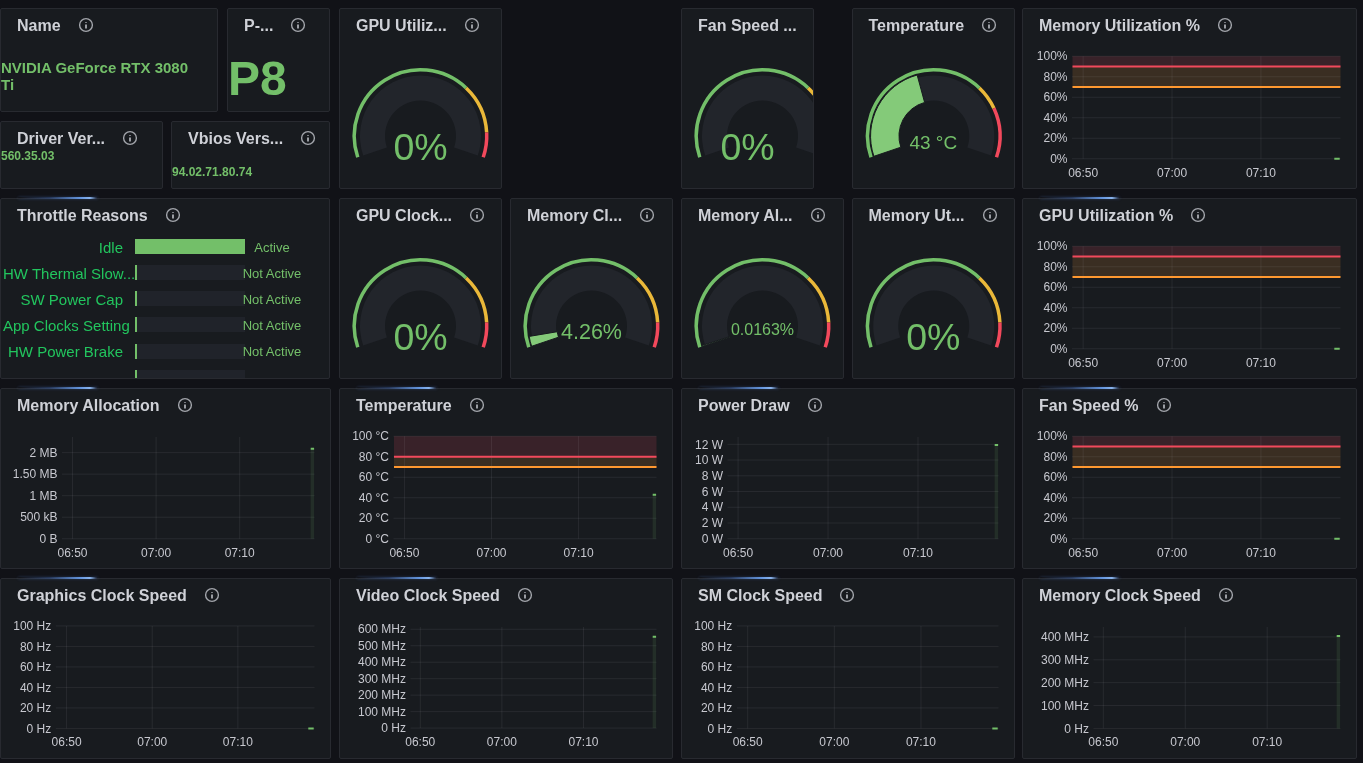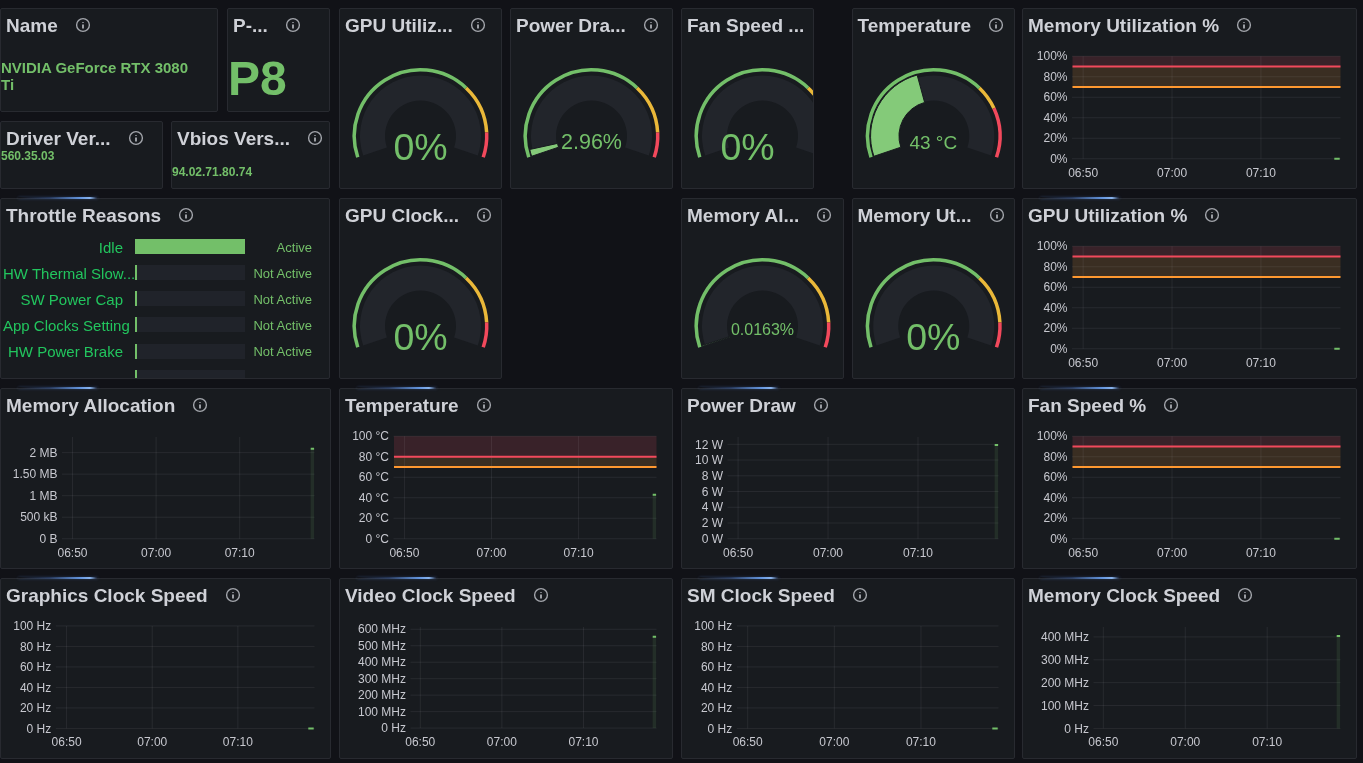--- a/index.html
+++ b/index.html
@@ -1,28 +1,28 @@
 <!DOCTYPE html>
 <html><head><meta charset="utf-8"><style>
 html,body{margin:0;padding:0;background:#111217;}
 #wrap{position:relative;width:1363px;height:763px;background:#111217;overflow:hidden;
   font-family:"Liberation Sans",sans-serif;}
 .panel{position:absolute;background:#181b1f;border:1px solid #282a30;border-radius:2px;
   box-sizing:border-box;overflow:hidden;}
-.ptitle{position:absolute;left:5px;top:8px;height:18px;display:flex;align-items:center;
-  font-size:19px;font-weight:700;color:#cfd1d7;white-space:nowrap;letter-spacing:0;}
+.ptitle{position:absolute;left:16px;top:8px;height:18px;display:flex;align-items:center;
+  font-size:16px;font-weight:700;color:#cfd1d7;white-space:nowrap;letter-spacing:0;}
 .ptitle .ticon{margin-left:17px;align-self:flex-start;margin-top:0.5px;}
 .statval{position:absolute;left:0;right:0;text-align:left;color:#73bf69;font-weight:700;}
 .gsvg{position:absolute;left:-1px;top:-1px;}
 .gval{position:absolute;left:0;right:0;text-align:center;color:#73bf69;font-weight:500;}
 .csvg{position:absolute;left:-1px;top:-1px;}
 .ax{font-family:"Liberation Sans",sans-serif;font-size:12px;fill:#c7c8cf;}
 .tlab{position:absolute;right:206px;width:120px;height:15px;line-height:15px;text-align:right;
   font-size:15px;color:#22c55e;white-space:nowrap;}
-.tval{position:absolute;right:17px;width:80px;height:15px;line-height:15px;text-align:right;
+.tval{position:absolute;right:17px;width:80px;height:15px;line-height:15px;text-align:center;
   font-size:13px;font-weight:500;color:#73bf69;white-space:nowrap;}
 .tbar{position:absolute;left:134px;width:110px;height:15px;overflow:hidden;}
 .tbaredge{position:absolute;left:0;top:0;width:2px;height:15px;background:#73bf69;}
 .streak{position:absolute;width:80px;height:2px;border-radius:2px;z-index:5;
   background:linear-gradient(90deg,rgba(70,110,190,0) 0%,rgba(64,104,180,.40) 40%,#6495de 78%,#8ab4ee 90%,rgba(90,130,200,.3) 97%,rgba(90,130,200,0) 100%);
   box-shadow:0 0 3px rgba(90,140,230,.30);}
 </style></head>
 <body>
 <div id="wrap">
 <div class="panel" style="left:0px;top:7.5px;width:218px;height:104px">
@@ -89,40 +89,20 @@
         </svg>
       </div>
       <svg class="gsvg" width="163" height="179" viewBox="0 0 163 179">
         <path d="M 18.77 149.3 A 66.25 66.25 0 0 1 127.1 79.94" stroke="#73bf69" stroke-width="3.5" fill="none"></path>
         <path d="M 127.1 79.94 A 66.25 66.25 0 0 1 147.66 124.53" stroke="#eab839" stroke-width="3.5" fill="none"></path>
         <path d="M 147.66 124.53 A 66.25 66.25 0 0 1 144.23 149.3" stroke="#f2495c" stroke-width="3.5" fill="none"></path>
         <path d="M 24.21 147.45 A 60.5 60.5 0 1 1 138.79 147.45 L 115.12 139.41 A 35.5 35.5 0 1 0 47.88 139.41 Z" fill="#22252b"></path>
       </svg>
       <div class="gval" style="font-size:37.5px;top:118.9px;height:41px;line-height:41px">0%</div>
     </div>
-    <div class="panel" style="left:510px;top:7.5px;width:163px;height:181px">
-      <div class="ptitle">
-        <span>Power Dra...</span>
-        <svg class="ticon" width="16" height="16" viewBox="0 0 16 16">
-          <g stroke="#a2a5ab" fill="none">
-            <circle cx="8" cy="8" r="6.4" stroke-width="1.4"></circle>
-            <line x1="8" y1="5" x2="8" y2="5.8" stroke-width="1.9"></line>
-            <line x1="8" y1="7.4" x2="8" y2="11.4" stroke-width="1.9"></line>
-          </g>
-        </svg>
-      </div>
-      <svg class="gsvg" width="163" height="179" viewBox="0 0 163 179">
-        <path d="M 18.77 149.3 A 66.25 66.25 0 0 1 127.1 79.94" stroke="#73bf69" stroke-width="3.5" fill="none"></path>
-        <path d="M 127.1 79.94 A 66.25 66.25 0 0 1 147.66 124.53" stroke="#eab839" stroke-width="3.5" fill="none"></path>
-        <path d="M 147.66 124.53 A 66.25 66.25 0 0 1 144.23 149.3" stroke="#f2495c" stroke-width="3.5" fill="none"></path>
-        <path d="M 24.21 147.45 A 60.5 60.5 0 1 1 138.79 147.45 L 115.12 139.41 A 35.5 35.5 0 1 0 47.88 139.41 Z" fill="#22252b"></path>
-        <path d="M 21.65 148.31 A 63.2 63.2 0 0 1 19.75 141.48 L 47.5 135.42 A 34.8 34.8 0 0 0 48.55 139.19 Z" fill="#84ca79" stroke="#181b1f" stroke-width="1"></path>
-      </svg>
-      <div class="gval" style="font-size:21.5px;top:121.6px;height:24px;line-height:24px">2.96%</div>
-    </div>
     <div class="panel" style="left:681px;top:7.5px;width:133px;height:181px">
       <div class="ptitle">
         <span>Fan Speed ...</span>
         <svg class="ticon" width="16" height="16" viewBox="0 0 16 16">
           <g stroke="#a2a5ab" fill="none">
             <circle cx="8" cy="8" r="6.4" stroke-width="1.4"></circle>
             <line x1="8" y1="5" x2="8" y2="5.8" stroke-width="1.9"></line>
             <line x1="8" y1="7.4" x2="8" y2="11.4" stroke-width="1.9"></line>
           </g>
         </svg>
@@ -166,20 +146,40 @@
           </g>
         </svg>
       </div>
       <svg class="gsvg" width="163" height="179" viewBox="0 0 163 179">
         <path d="M 18.77 149.3 A 66.25 66.25 0 0 1 127.1 79.94" stroke="#73bf69" stroke-width="3.5" fill="none"></path>
         <path d="M 127.1 79.94 A 66.25 66.25 0 0 1 147.66 124.53" stroke="#eab839" stroke-width="3.5" fill="none"></path>
         <path d="M 147.66 124.53 A 66.25 66.25 0 0 1 144.23 149.3" stroke="#f2495c" stroke-width="3.5" fill="none"></path>
         <path d="M 24.21 147.45 A 60.5 60.5 0 1 1 138.79 147.45 L 115.12 139.41 A 35.5 35.5 0 1 0 47.88 139.41 Z" fill="#22252b"></path>
       </svg>
       <div class="gval" style="font-size:37.5px;top:118.9px;height:41px;line-height:41px">0%</div>
+    </div>
+    <div class="panel" style="left:510px;top:197.5px;width:163px;height:181px">
+      <div class="ptitle">
+        <span>Memory Cl...</span>
+        <svg class="ticon" width="16" height="16" viewBox="0 0 16 16">
+          <g stroke="#a2a5ab" fill="none">
+            <circle cx="8" cy="8" r="6.4" stroke-width="1.4"></circle>
+            <line x1="8" y1="5" x2="8" y2="5.8" stroke-width="1.9"></line>
+            <line x1="8" y1="7.4" x2="8" y2="11.4" stroke-width="1.9"></line>
+          </g>
+        </svg>
+      </div>
+      <svg class="gsvg" width="163" height="179" viewBox="0 0 163 179">
+        <path d="M 18.77 149.3 A 66.25 66.25 0 0 1 127.1 79.94" stroke="#73bf69" stroke-width="3.5" fill="none"></path>
+        <path d="M 127.1 79.94 A 66.25 66.25 0 0 1 147.66 124.53" stroke="#eab839" stroke-width="3.5" fill="none"></path>
+        <path d="M 147.66 124.53 A 66.25 66.25 0 0 1 144.23 149.3" stroke="#f2495c" stroke-width="3.5" fill="none"></path>
+        <path d="M 24.21 147.45 A 60.5 60.5 0 1 1 138.79 147.45 L 115.12 139.41 A 35.5 35.5 0 1 0 47.88 139.41 Z" fill="#22252b"></path>
+        <path d="M 21.65 148.31 A 63.2 63.2 0 0 1 19.16 138.41 L 47.18 133.73 A 34.8 34.8 0 0 0 48.55 139.19 Z" fill="#84ca79" stroke="#181b1f" stroke-width="1"></path>
+      </svg>
+      <div class="gval" style="font-size:21.5px;top:121.6px;height:24px;line-height:24px">4.26%</div>
     </div>
     <div class="panel" style="left:681px;top:197.5px;width:163px;height:181px">
       <div class="ptitle">
         <span>Memory Al...</span>
         <svg class="ticon" width="16" height="16" viewBox="0 0 16 16">
           <g stroke="#a2a5ab" fill="none">
             <circle cx="8" cy="8" r="6.4" stroke-width="1.4"></circle>
             <line x1="8" y1="5" x2="8" y2="5.8" stroke-width="1.9"></line>
             <line x1="8" y1="7.4" x2="8" y2="11.4" stroke-width="1.9"></line>
           </g>

